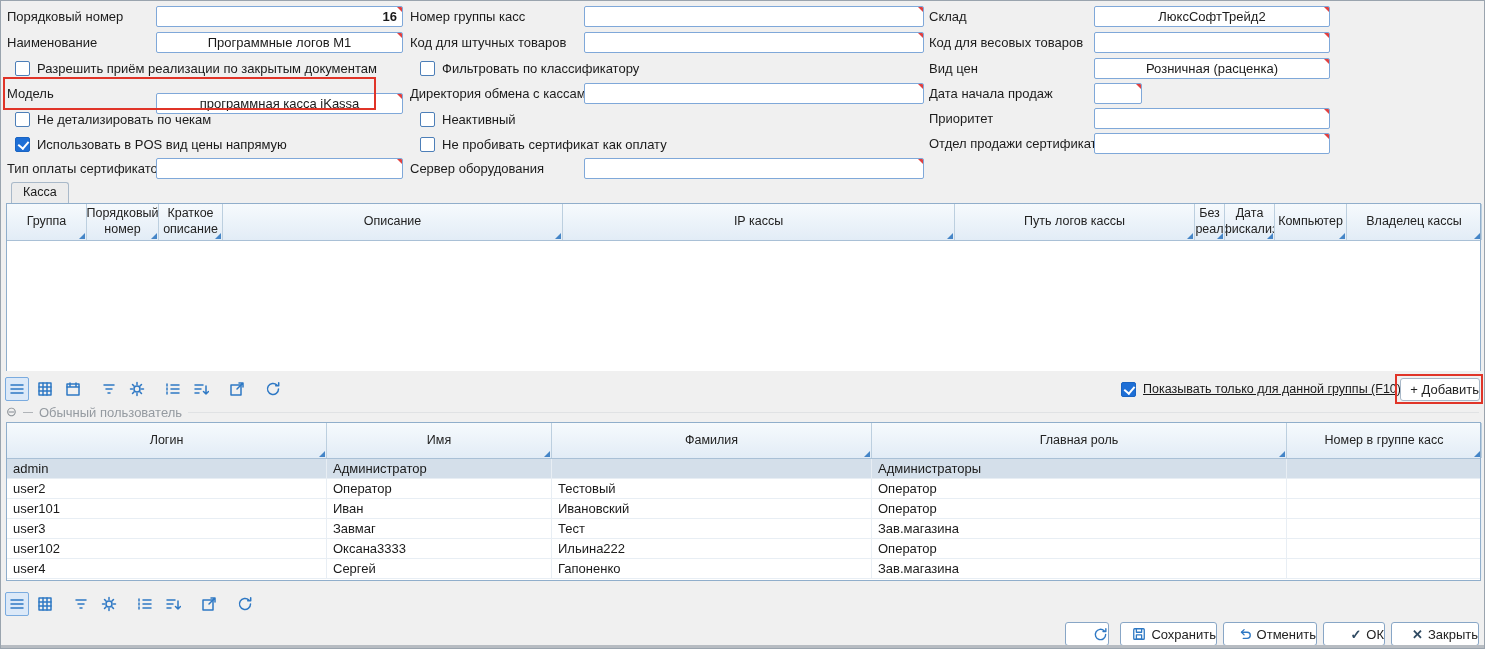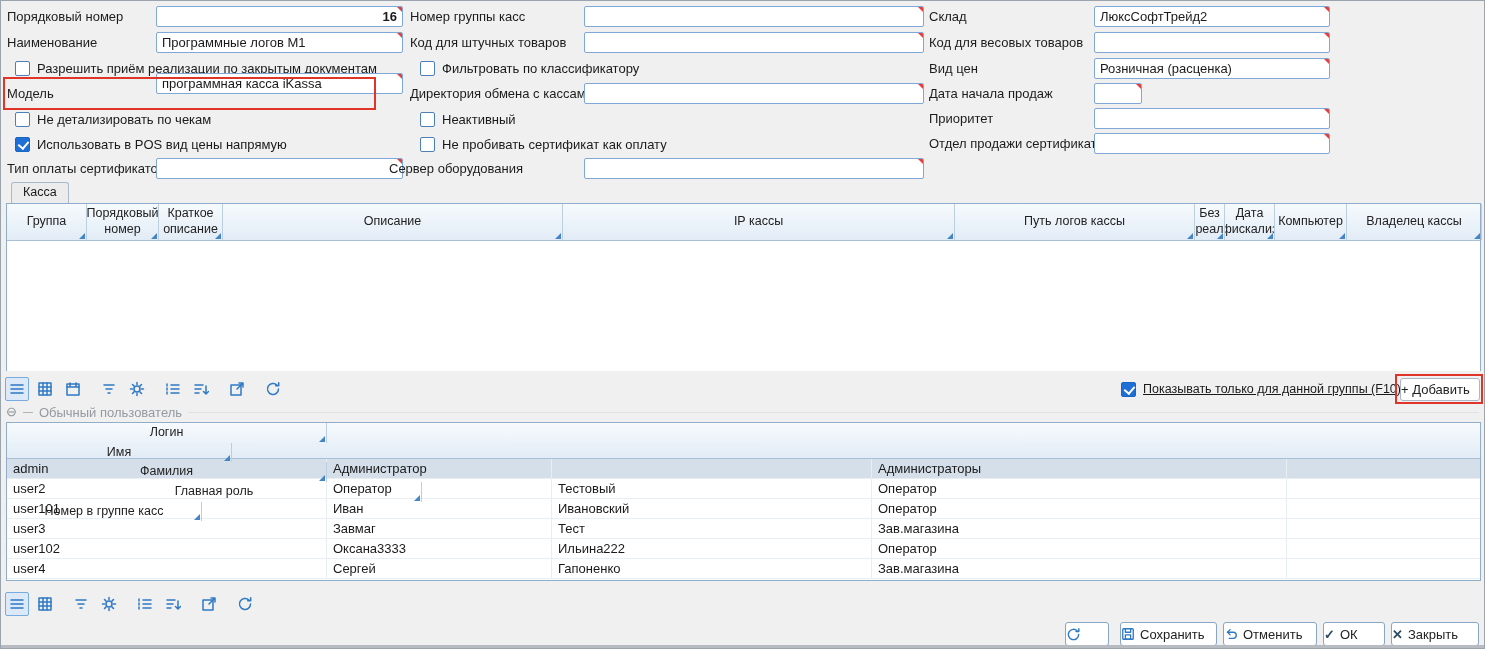--- a/index.html
+++ b/index.html
@@ -11,21 +11,21 @@
   }
   .lbl { position:absolute; line-height:21px; white-space:nowrap; font-size:13px; color:#1c1c1c; }
   .inp {
     position:absolute; height:21px; background:#fff; border:1px solid #7fa8d9;
     border-radius:2px; overflow:hidden;
   }
   .inp::before {
     content:""; position:absolute; right:0; top:0;
     border-top:5px solid #e04040; border-left:5px solid transparent;
   }
-  .inp-text { display:block; line-height:19px; padding:0 5px; white-space:nowrap; overflow:hidden; font-size:13px; }
+  .inp-text { display:block; line-height:19px; padding:0 5px; white-space:nowrap; overflow:hidden; font-size:13px;text-align:center; }
   .inp.num .inp-text { text-align:right;font-weight:bold; }
   .cb { position:absolute; display:flex; align-items:center; gap:7px; height:18px; white-space:nowrap; cursor:default; }
   .cb-box { width:15px; height:15px; background:#fff; border:1px solid #4d7fb8; border-radius:2px; position:relative; flex:none; }
   .cb[data-checked="true"] .cb-box { background:#1e6fd6; border-color:#1a64c2; }
   .cb[data-checked="true"] .cb-box::after {
     content:""; position:absolute; left:4px; top:1px; width:5px; height:8px;
     border:solid #fff; border-width:0 2px 2px 0; transform:rotate(40deg);
   }
   .cb-lbl { font-size:13px; }
   .cb-sm .cb-lbl { font-size:12.5px;text-decoration:underline; }
@@ -47,37 +47,37 @@
   }
   .tr { display:flex; height:20px; border-bottom:1px solid #e8eef4; background:#fff; }
   .tr.selected { background:#d4dfea; }
   .td { flex:none; font-size:13px; line-height:19px; padding:0 6px; border-right:1px solid #e8eef4; white-space:nowrap; overflow:hidden; }
   #cash-table .thead { height:37px; }
   #cash-table .th:nth-child(1){width:80px}  #cash-table .th:nth-child(2){width:72px}
   #cash-table .th:nth-child(3){width:64px}  #cash-table .th:nth-child(4){width:340px}
   #cash-table .th:nth-child(5){width:392px} #cash-table .th:nth-child(6){width:240px}
   #cash-table .th:nth-child(7){width:30px}  #cash-table .th:nth-child(8){width:50px}
   #cash-table .th:nth-child(9){width:72px}  #cash-table .th:nth-child(10){width:135px}
-  #user-table .thead { height:36px;flex-direction:column; }
+  #user-table .thead { height:36px; }
   #user-table .th:nth-child(1), #user-table .td:nth-child(1){width:320px}
   #user-table .th:nth-child(2), #user-table .td:nth-child(2){width:225px}
   #user-table .th:nth-child(3), #user-table .td:nth-child(3){width:320px}
   #user-table .th:nth-child(4), #user-table .td:nth-child(4){width:415px}
   #user-table .th:nth-child(5), #user-table .td:nth-child(5){width:195px}
   .toolbar { position:absolute; height:28px; display:flex; align-items:center; }
   .ticon {
     width:24px; height:24px; display:flex; align-items:center; justify-content:center;
     margin-right:4px; border:1px solid transparent; border-radius:2px; cursor:default;
   }
   .ticon.sel { background:#dce9f8; border-color:#7aabdf; }
   .ticon.gap { margin-left:8px; }
   .ticon svg { stroke:#2e78c4; fill:none; stroke-width:1.5; stroke-linecap:round; stroke-linejoin:round; }
   .btn {
     position:absolute; height:24px; background:#fff; border:1px solid #88a6c6; border-radius:3px;
-    display:flex; align-items:center; justify-content:flex-start; gap:5px; font-size:13px; color:#222; cursor:default;
+    display:flex; align-items:center; justify-content:flex-end; gap:5px; font-size:13px; color:#222; cursor:default;
   }
   .btn svg { stroke:#2e78c4; fill:none; stroke-width:1.5; stroke-linecap:round; stroke-linejoin:round; }
   .btn .glyph { font-size:13px; font-weight:bold; color:#2f4a62; }
   .red-box { position:absolute; border:2px solid #e03428; pointer-events:none; z-index:5; }
   .section-hdr {
     position:absolute; left:5px; top:403px; right:5px; height:16px;
     display:flex; align-items:center; gap:6px; color:#949aa0; font-size:13px;
   }
   .section-hdr .dash { width:10px; height:1px; background:#b0b4b8; }
   .section-hdr .fill { flex:1; height:1px; background:#e0e2e4; }
@@ -98,21 +98,21 @@
   <div class="inp" style="left:155px;top:31px;width:247px">
       <span class="inp-text">Программные логов М1</span>
     </div>
 
   <div class="cb" style="left:14px;top:58px" data-checked="false">
     <span class="cb-box"></span>
     <span class="cb-lbl">Разрешить приём реализации по закрытым документам</span>
   </div>
 
   <div class="lbl" style="left:6px;top:82px">Модель</div>
-  <div class="inp" style="left:155px;top:72px;width:247px">
+  <div class="inp" style="left:155px;top:92px;width:247px">
       <span class="inp-text">программная касса iKassa</span>
     </div>
 
   <div class="cb" style="left:14px;top:109px" data-checked="false">
     <span class="cb-box"></span>
     <span class="cb-lbl">Не детализировать по чекам</span>
   </div>
 
   <div class="cb" style="left:14px;top:134px" data-checked="true">
     <span class="cb-box"></span>
@@ -147,21 +147,21 @@
   <div class="cb" style="left:419px;top:109px" data-checked="false">
     <span class="cb-box"></span>
     <span class="cb-lbl">Неактивный</span>
   </div>
 
   <div class="cb" style="left:419px;top:134px" data-checked="false">
     <span class="cb-box"></span>
     <span class="cb-lbl">Не пробивать сертификат как оплату</span>
   </div>
 
-  <div class="lbl" style="left:388px;top:157px">Сервер оборудования</div>
+  <div class="lbl" style="left:409px;top:157px">Сервер оборудования</div>
   <div class="inp" style="left:583px;top:157px;width:340px">
       <span class="inp-text"></span>
     </div>
 
   <div class="lbl" style="left:928px;top:5px">Склад</div>
   <div class="inp" style="left:1093px;top:5px;width:236px">
       <span class="inp-text">ЛюксСофтТрейд2</span>
     </div>
 
   <div class="lbl" style="left:928px;top:31px">Код для весовых товаров</div>

